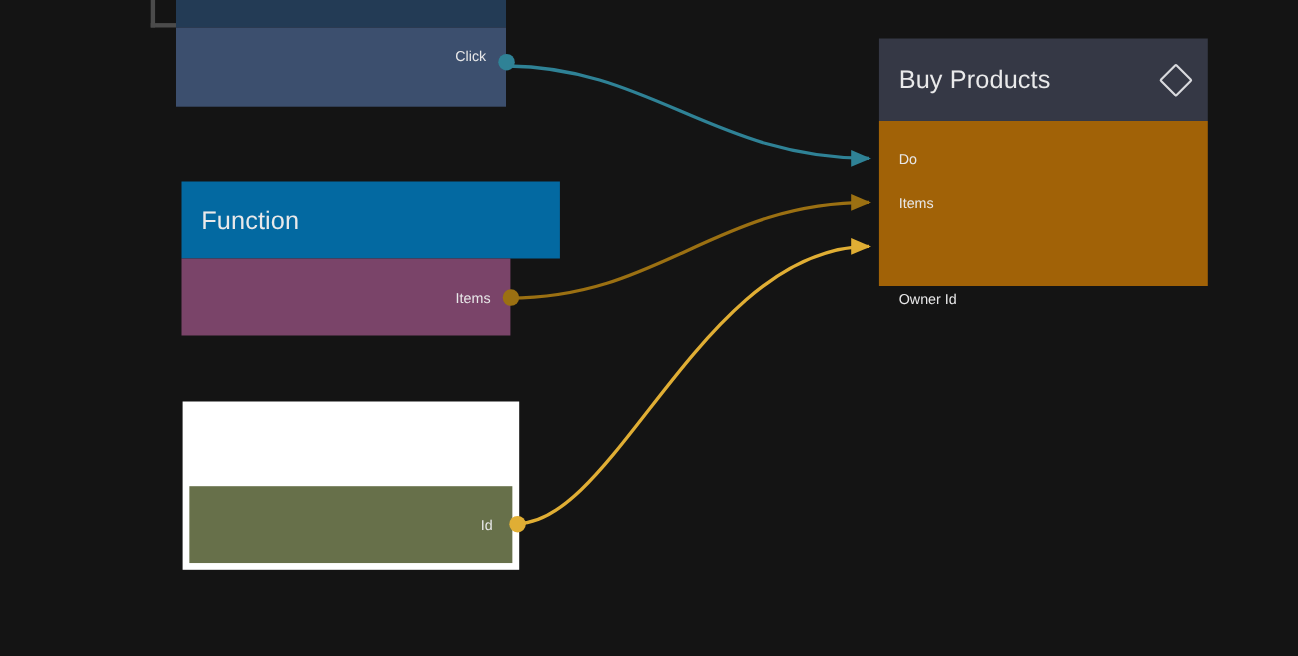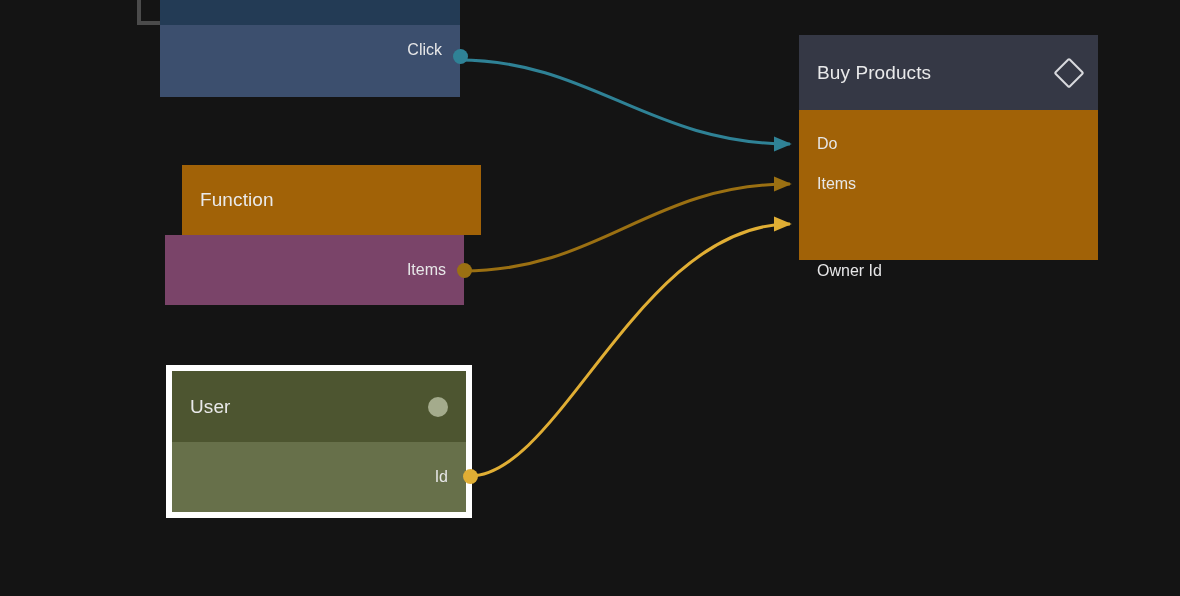--- a/index.html
+++ b/index.html
@@ -39,21 +39,21 @@
     box-sizing: border-box;
     display: flex;
     align-items: center;
     justify-content: space-between;
     padding: 0 18px;
     height: 100%;
     width: 100%;
   }
   .node-title {
     color: #e9e9ea;
-    font-size: 19px;
+    font-size: 23px;
     letter-spacing: 0.1px;
     white-space: nowrap;
   }
 
   
   .port-row {
     position: absolute;
     display: flex;
     align-items: center;
     height: 22px;
@@ -64,21 +64,21 @@
     justify-content: flex-end;
     padding-right: 18px;
   }
   .port-row.in {
     left: 0;
     justify-content: flex-start;
     padding-left: 18px;
   }
   .port-label {
     color: #e7e7e8;
-    font-size: 16px;
+    font-size: 13px;
   }
   .port-dot {
     position: absolute;
     border-radius: 50%;
     z-index: 3;
   }
 
   
   #node-event {
     left: 160px;
@@ -104,24 +104,23 @@
   
   #node-function {
     left: 165px;
     top: 165px;
     width: 299px;
     height: 140px;
   }
   #node-function .hdr {
     position: absolute;
     left: 0; top: 0;
-    width: 299px;
+    width: 344px;
     height: 70px;
-    background: #a16207;
-    margin-left: 17px;
+    background: #0369a1;
   }
   #node-function .bdy {
     position: absolute;
     left: 0; top: 70px;
     width: 299px;
     height: 70px;
     background: #7a4469;
   }
 
   
@@ -255,26 +254,20 @@
     <div class="bdy">
       <div class="port-row out" style="top: 24px; width: 299px;">
         <span class="port-label">Items</span>
       </div>
     </div>
     <span class="port-dot" style="left: 292px; top: 98px; width: 15px; height: 15px; background:#9b7012;"></span>
   </div>
 
   <div class="node" id="node-user">
     <div class="inner">
-      <div class="hdr">
-        <div class="node-header">
-          <span class="node-title">User</span>
-          <span class="circle-icon"></span>
-        </div>
-      </div>
       <div class="bdy">
         <div class="port-row out" style="top: 24px; width: 294px;">
           <span class="port-label">Id</span>
         </div>
       </div>
     </div>
     <span class="port-dot" style="left: 297px; top: 104px; width: 15px; height: 15px; background:#e0ae34;"></span>
   </div>
 
   <div class="node" id="node-buy">

